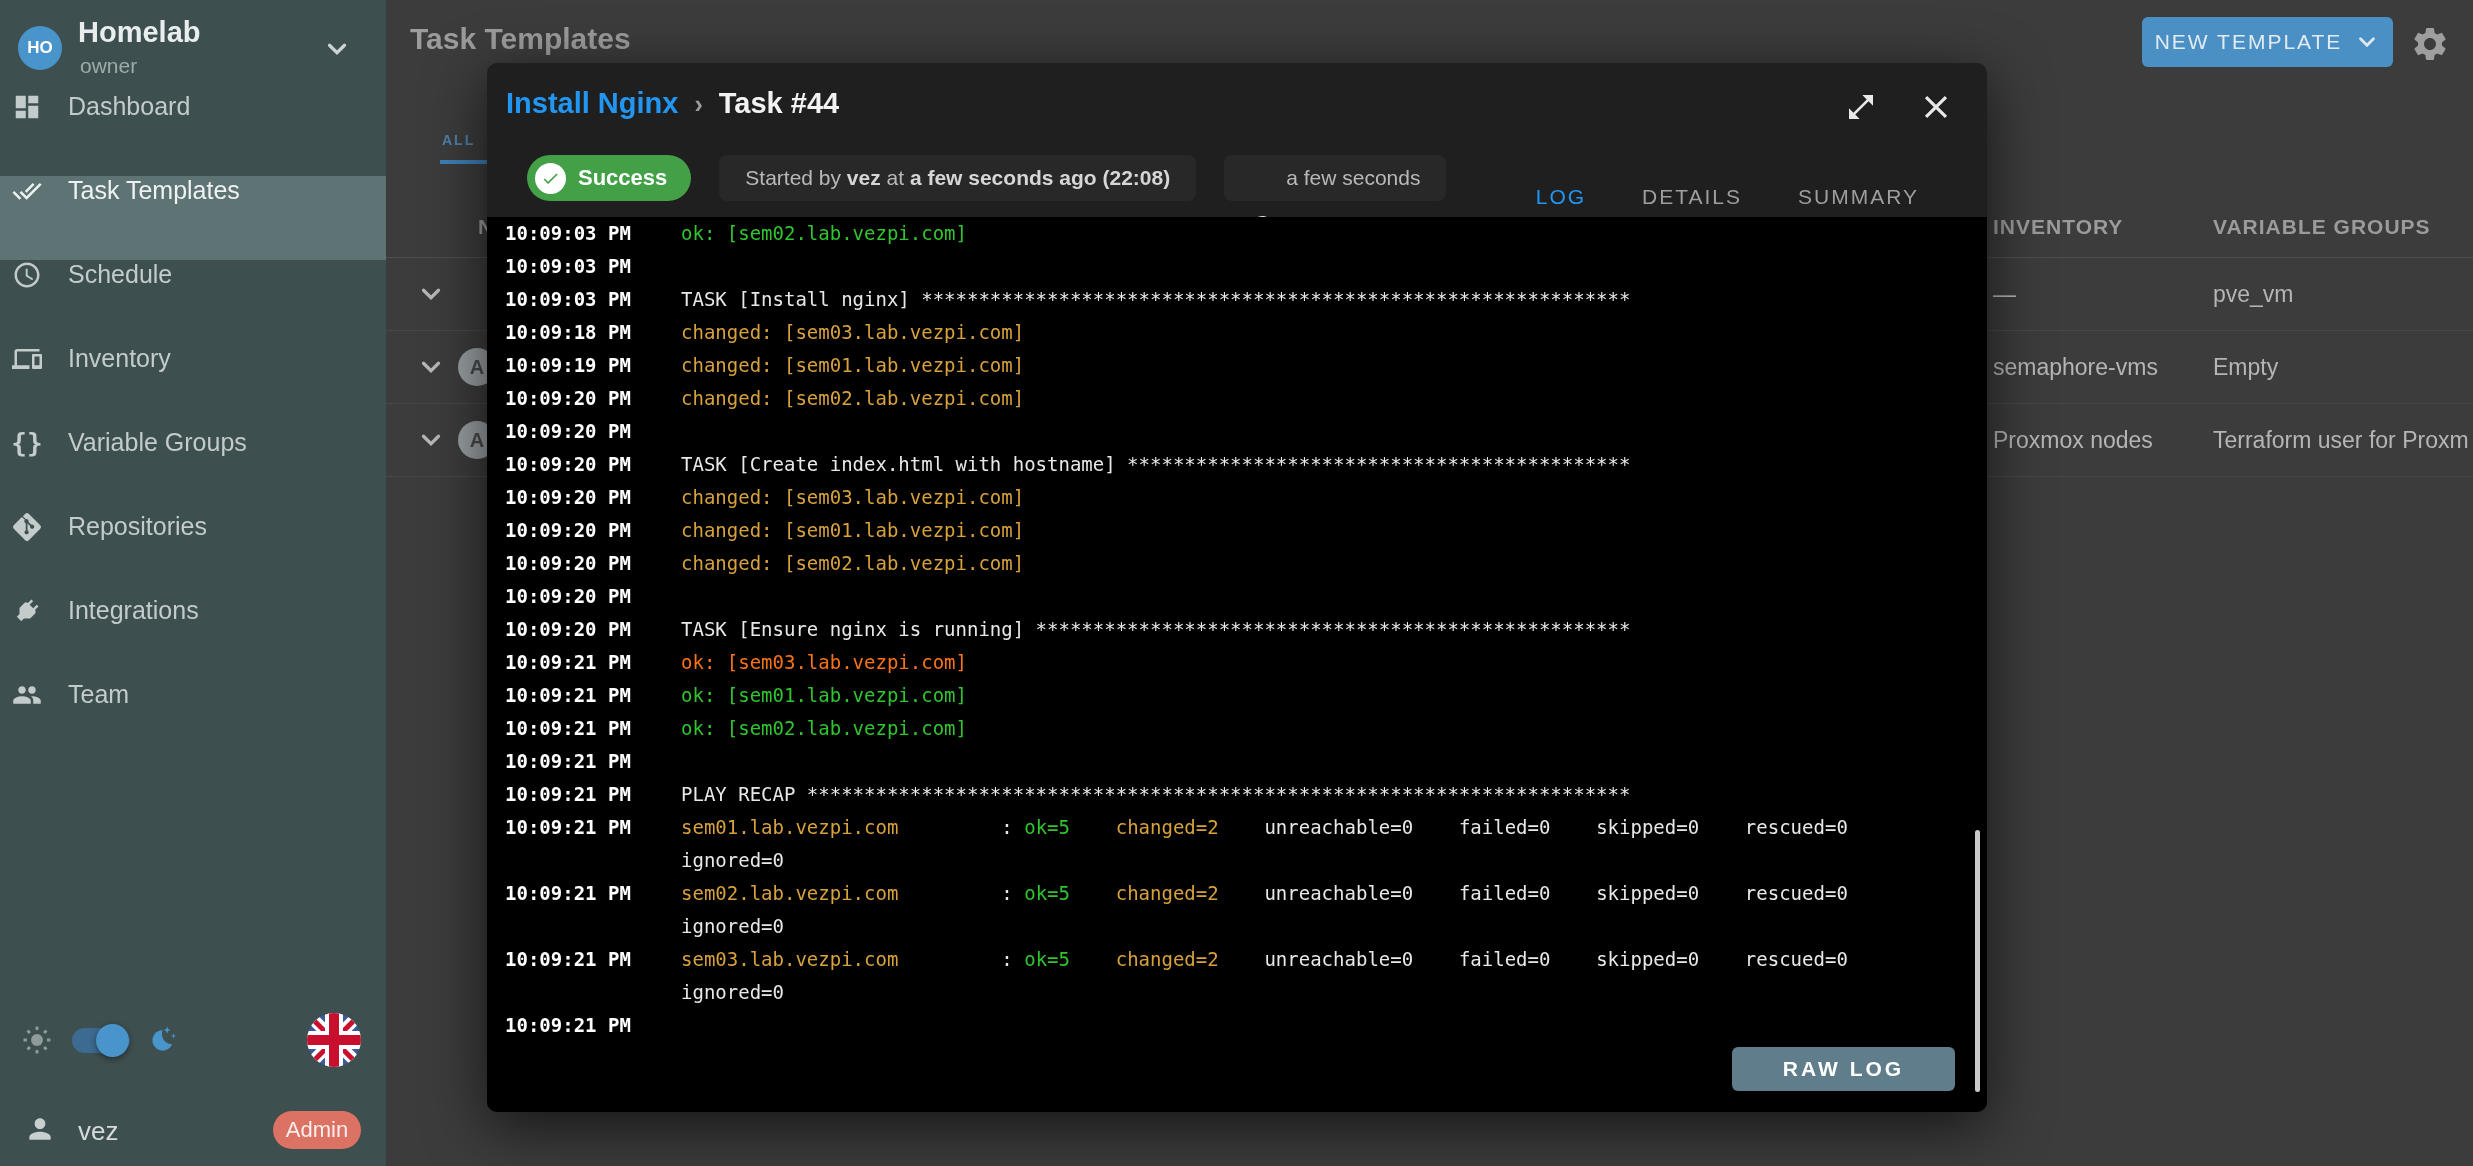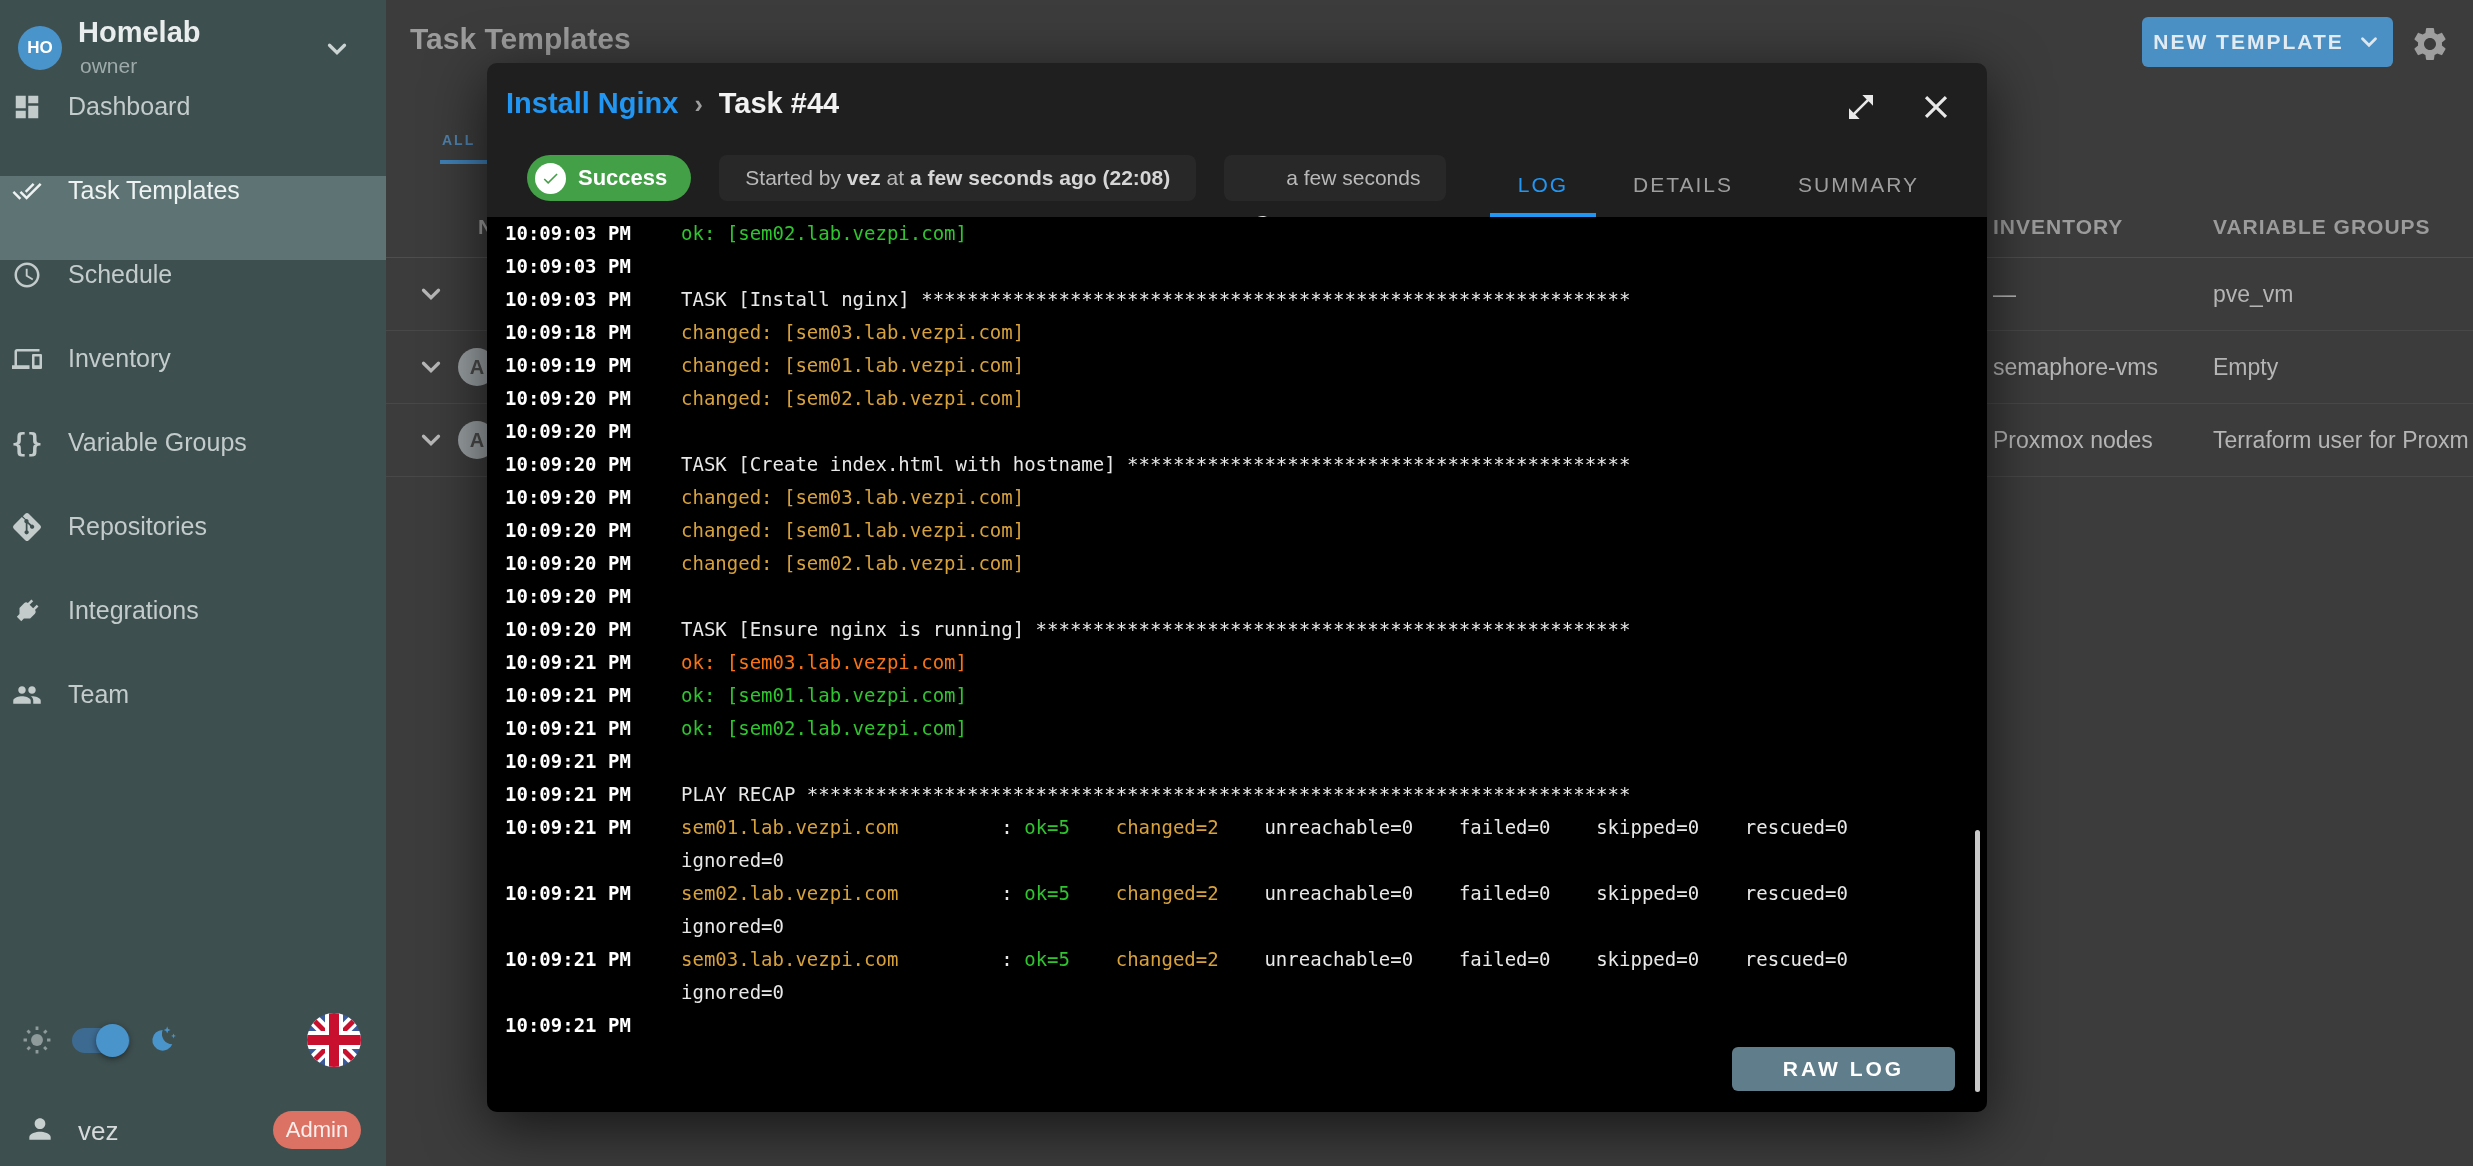--- a/index.html
+++ b/index.html
@@ -34,21 +34,21 @@
   .flag .vr{position:absolute;left:22px;top:0;width:10px;height:54px;background:#c8102e;}
   .flag .hr{position:absolute;left:0;top:22px;width:54px;height:10px;background:#c8102e;}
   .user-row{position:absolute;left:0;top:1108px;width:100%;height:46px;cursor:pointer;}
   .person-icon{position:absolute;left:24px;top:5px;width:32px;height:32px;color:#c8cfcf;}
   .user-name{position:absolute;left:78px;top:8px;font-size:26px;color:#d6dada;}
   .admin-badge{position:absolute;left:273px;top:3px;width:88px;height:38px;border-radius:19px;background:var(--admin_badge);color:#fbeeec;font-size:22px;display:flex;align-items:center;justify-content:center;}
 
   
   .main{position:absolute;left:386px;top:0;width:2087px;height:100%;background:var(--page_bg);}
   .page-title{position:absolute;left:24px;top:22px;font-size:30px;font-weight:700;color:#9c9c9c;}
-  .new-template-btn{position:absolute;right:80px;top:17px;width:251px;height:50px;background:var(--button_blue);border-radius:6px;color:#e3ebf2;font-size:21px;font-weight:700;letter-spacing:2px;display:flex;align-items:center;justify-content:center;gap:12px;cursor:pointer;}
+  .new-template-btn{position:absolute;right:80px;top:17px;width:251px;height:50px;background:var(--button_blue);border-radius:6px;color:#e3ebf2;font-size:21px;font-weight:400;letter-spacing:2px;display:flex;align-items:center;justify-content:center;gap:12px;cursor:pointer;}
   .btn-chevron{width:26px;height:26px;color:#dfe7ee;}
   .gear-btn{position:absolute;right:23px;top:24px;width:40px;height:40px;color:#9e9e9e;cursor:pointer;}
   .all-tab{position:absolute;left:56px;top:132px;font-size:14px;font-weight:700;letter-spacing:2px;color:#4e81ac;cursor:pointer;}
   .all-underline{position:absolute;left:54px;top:160px;width:52px;height:4px;background:#3f7fb5;}
   .table-header{position:absolute;left:0;top:196px;width:100%;height:62px;border-bottom:1px solid #4e4e4e;font-size:21px;font-weight:700;letter-spacing:1px;color:#9b9b9b;}
   .th{position:absolute;top:50%;transform:translateY(-50%);}
   .th-name{left:92px;} .th-inv{left:1607px;} .th-vg{left:1827px;}
   .trow{position:absolute;left:0;width:100%;height:73px;border-bottom:1px solid #484848;cursor:pointer;}
   .row-chevron{position:absolute;left:30px;top:50%;transform:translateY(-50%);width:30px;height:30px;color:#b7b7b7;}
   .row-app{position:absolute;left:72px;top:50%;transform:translateY(-50%);}
@@ -66,21 +66,21 @@
   .expand-btn{position:absolute;left:1358px;top:28px;width:32px;height:32px;color:#e8e8e8;cursor:pointer;}
   .close-btn{position:absolute;left:1430px;top:25px;width:38px;height:38px;color:#e8e8e8;cursor:pointer;}
   .status-row{position:absolute;left:40px;top:92px;height:46px;display:flex;align-items:center;gap:28px;}
   .success-pill{height:46px;border-radius:23px;background:var(--success_green);display:flex;align-items:center;gap:12px;padding:0 24px 0 8px;}
   .pill-check{width:31px;height:31px;border-radius:50%;background:#fff;color:var(--success_green);padding:6px;}
   .pill-label{color:#fff;font-size:22px;font-weight:700;}
   .chip{height:46px;border-radius:8px;background:var(--chip_bg);display:flex;align-items:center;padding:0 26px;font-size:21px;color:#b9b9b9;}
   .chip span{white-space:pre;}
   .chip .bold{color:#d6d6d6;font-weight:700;}
   .clock-icon{width:25px;height:25px;color:#dcdcdc;margin-right:11px;flex:none;}
-  .tabs{position:absolute;right:40px;top:90px;height:64px;display:flex;gap:9px;}
+  .tabs{position:absolute;right:40px;top:102px;height:64px;display:flex;}
   .tab{display:flex;align-items:center;justify-content:center;padding:0 28px;font-size:21px;font-weight:500;letter-spacing:2px;color:#9e9e9e;cursor:pointer;}
   .tab.active{color:var(--accent_blue);box-shadow:inset 0 -4px 0 var(--accent_blue);}
 
   
   .log{position:absolute;left:0;top:154px;width:1500px;height:895px;background:var(--log_bg);border-radius:0 0 10px 10px;overflow:hidden;font-family:"DejaVu Sans Mono",monospace;font-size:19px;}
   .log-row{display:flex;line-height:33px;}
   .log-ts{flex:none;width:194px;padding-left:18px;color:#ffffff;font-weight:700;white-space:pre;}
   .log-content{white-space:pre;}
   .log-scrollbar{position:absolute;right:7px;top:613px;width:5px;height:262px;background:#c9c9c9;border-radius:3px;cursor:pointer;}
   .raw-log-btn{position:absolute;left:1245px;top:830px;width:223px;height:44px;background:var(--raw_log_button);border-radius:6px;color:#fff;font-family:"Liberation Sans",sans-serif;font-size:21px;font-weight:700;letter-spacing:3px;display:flex;align-items:center;justify-content:center;cursor:pointer;}

